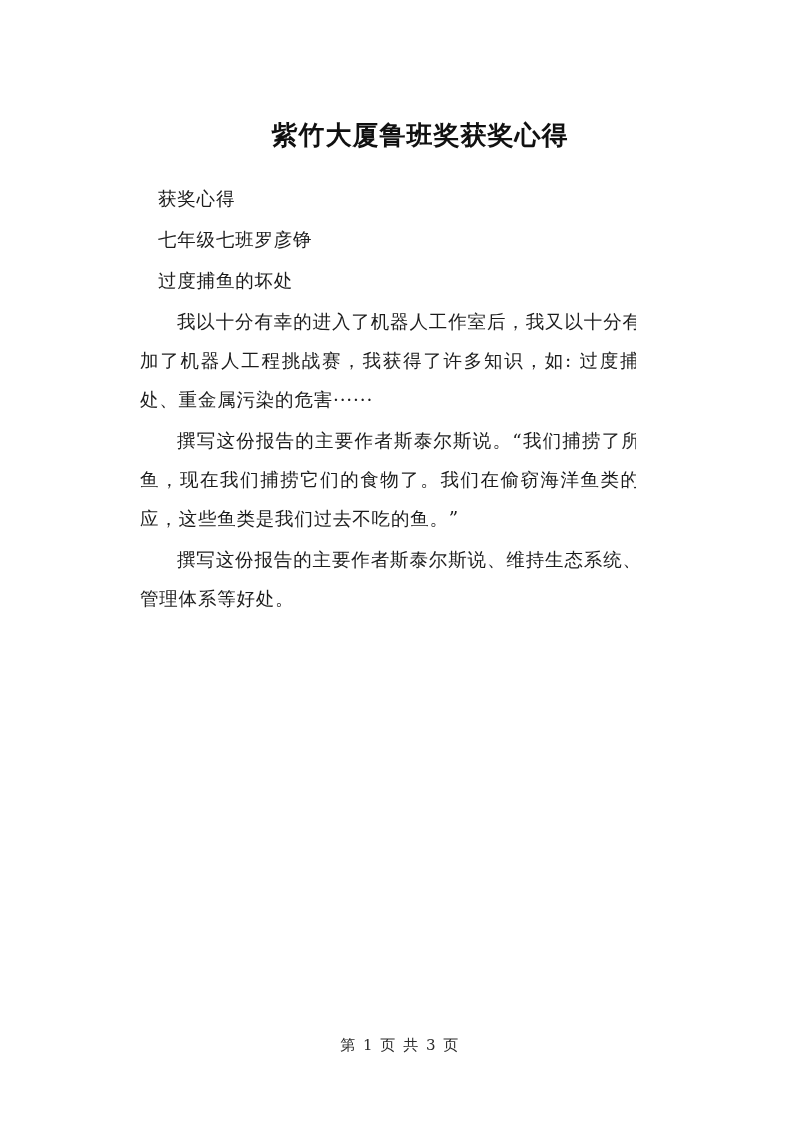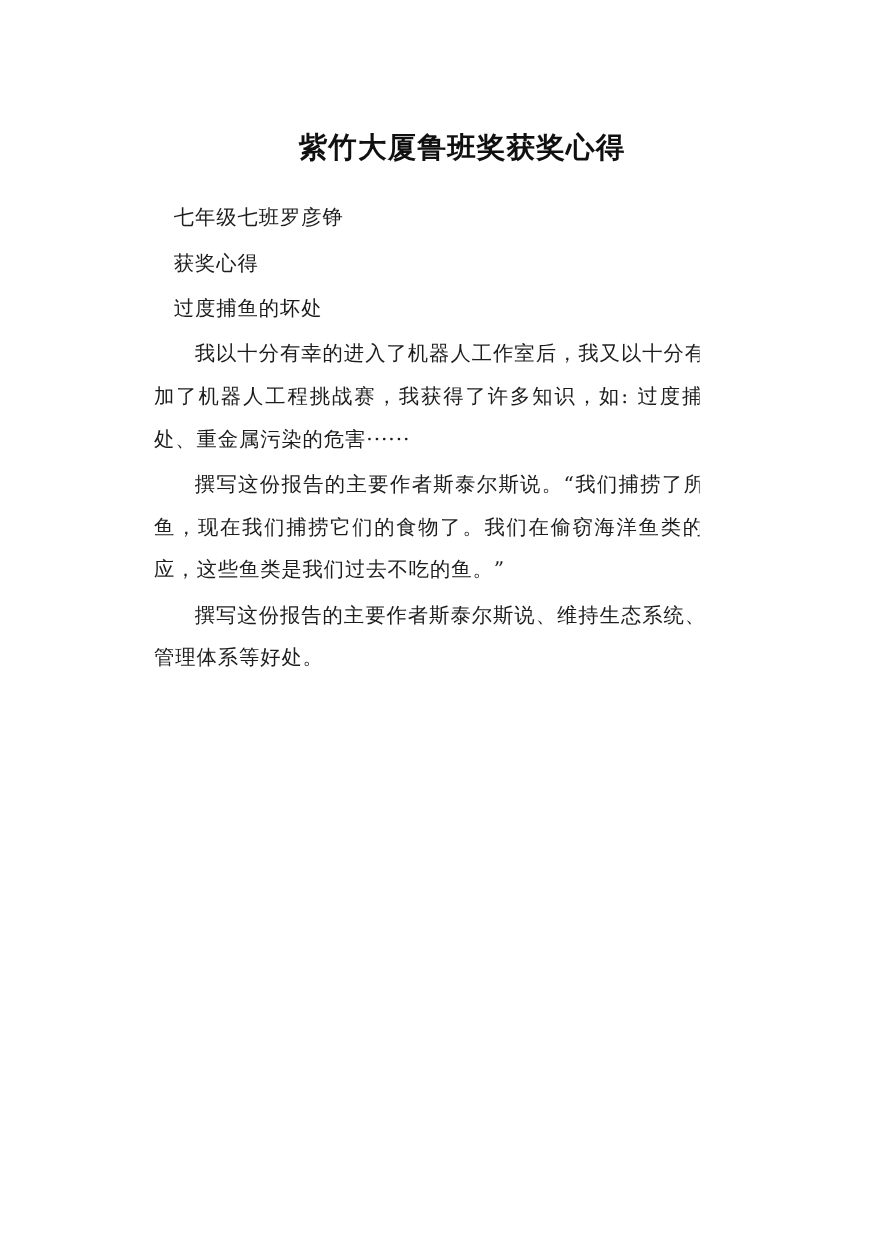--- a/index.html
+++ b/index.html
@@ -67,31 +67,32 @@
 </style>
 </head>
 <body>
 
 <div class="page">
 
   <div class="doc-body">
 
     <h1 class="doc-title">紫竹大厦鲁班奖获奖心得</h1>
 
+    <p class="para indent-1 nojustify">获奖心得</p>
+
     <p class="para indent-1 nojustify">七年级七班罗彦铮</p>
-
-    <p class="para indent-1 nojustify">获奖心得</p>
 
     <p class="para indent-1 nojustify">过度捕鱼的坏处</p>
 
     <p class="para indent-2">我以十分有幸的进入了机器人工作室后，我又以十分有幸的参加了机器人工程挑战赛，我获得了许多知识，如: 过度捕鱼的坏处、重金属污染的危害······</p>
 
 
 
 
     <p class="para indent-2">撰写这份报告的主要作者斯泰尔斯说。“我们捕捞了所有的大鱼，现在我们捕捞它们的食物了。我们在偷窃海洋鱼类的食物供应，这些鱼类是我们过去不吃的鱼。”</p>
 
     <p class="para indent-2">撰写这份报告的主要作者斯泰尔斯说、维持生态系统、有效的管理体系等好处。</p>
 
   </div>
 
+  <div class="footer">第 1 页  共 3 页</div>
 
 </div>
 
 </body></html>

